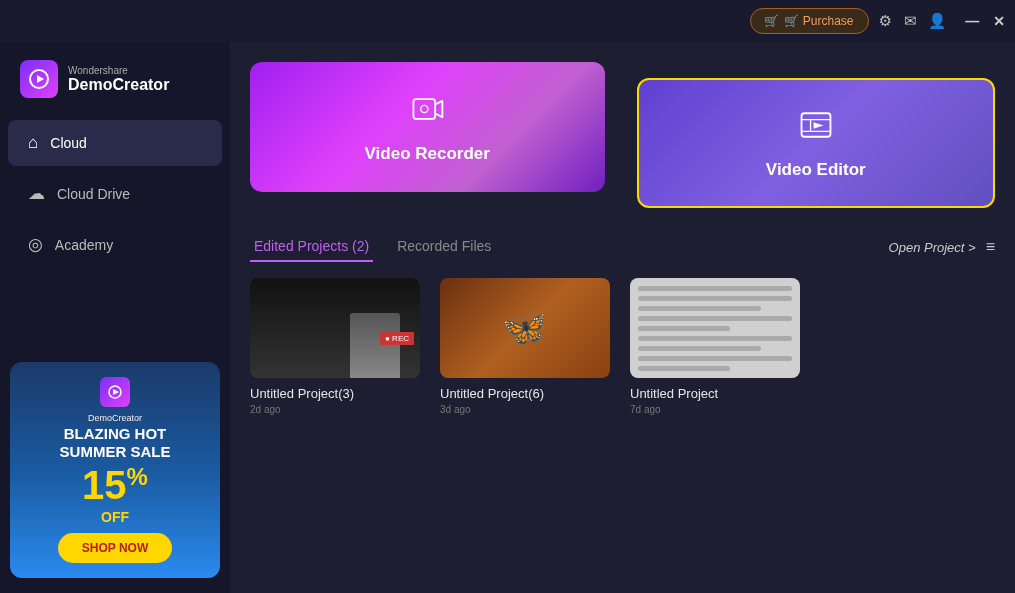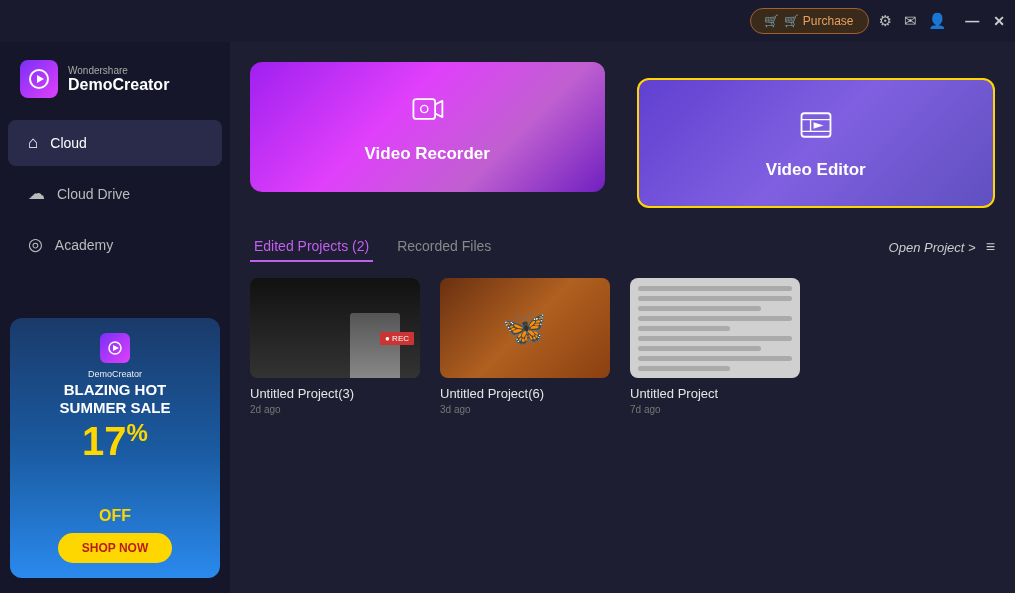--- a/index.html
+++ b/index.html
@@ -181,25 +181,24 @@
 
     .ad-discount {
       font-size: 40px;
       font-weight: 900;
       color: #ffd700;
       line-height: 1;
       margin: 4px 0;
     }
 
     .ad-off {
-      font-size: 16px;
+      font-size: 14px;
       font-weight: bold;
       color: #ffd700;
       text-transform: uppercase;
-      margin-top: 42px;
     }
 
     .ad-shop-btn {
       background: #ffd700;
       color: #b91c1c;
       font-weight: 900;
       font-size: 12px;
       border: none;
       border-radius: 20px;
       padding: 8px 24px;
@@ -441,21 +440,21 @@
       <div class="ad-logo">
         <svg width="16" height="16" viewBox="0 0 16 16" fill="none">
           <circle cx="8" cy="8" r="6" stroke="white" stroke-width="1.5"></circle>
           <polygon points="6,5 12,8 6,11" fill="white"></polygon>
         </svg>
       </div>
       <div class="ad-brand">DemoCreator</div>
       <div class="ad-title">BLAZING HOT</div>
       <div class="ad-title">SUMMER SALE</div>
       <div class="ad-discount">
-        <span>17</span><span style="font-size:24px; vertical-align: super; font-weight:900;">%</span>
+        <span>15</span><span style="font-size:24px; vertical-align: super; font-weight:900;">%</span>
       </div>
       <div class="ad-off">OFF</div>
       <button class="ad-shop-btn">SHOP NOW</button>
     </div>
   </div>
 
   <div class="main-content">
 
     <div class="hero-cards">
 

